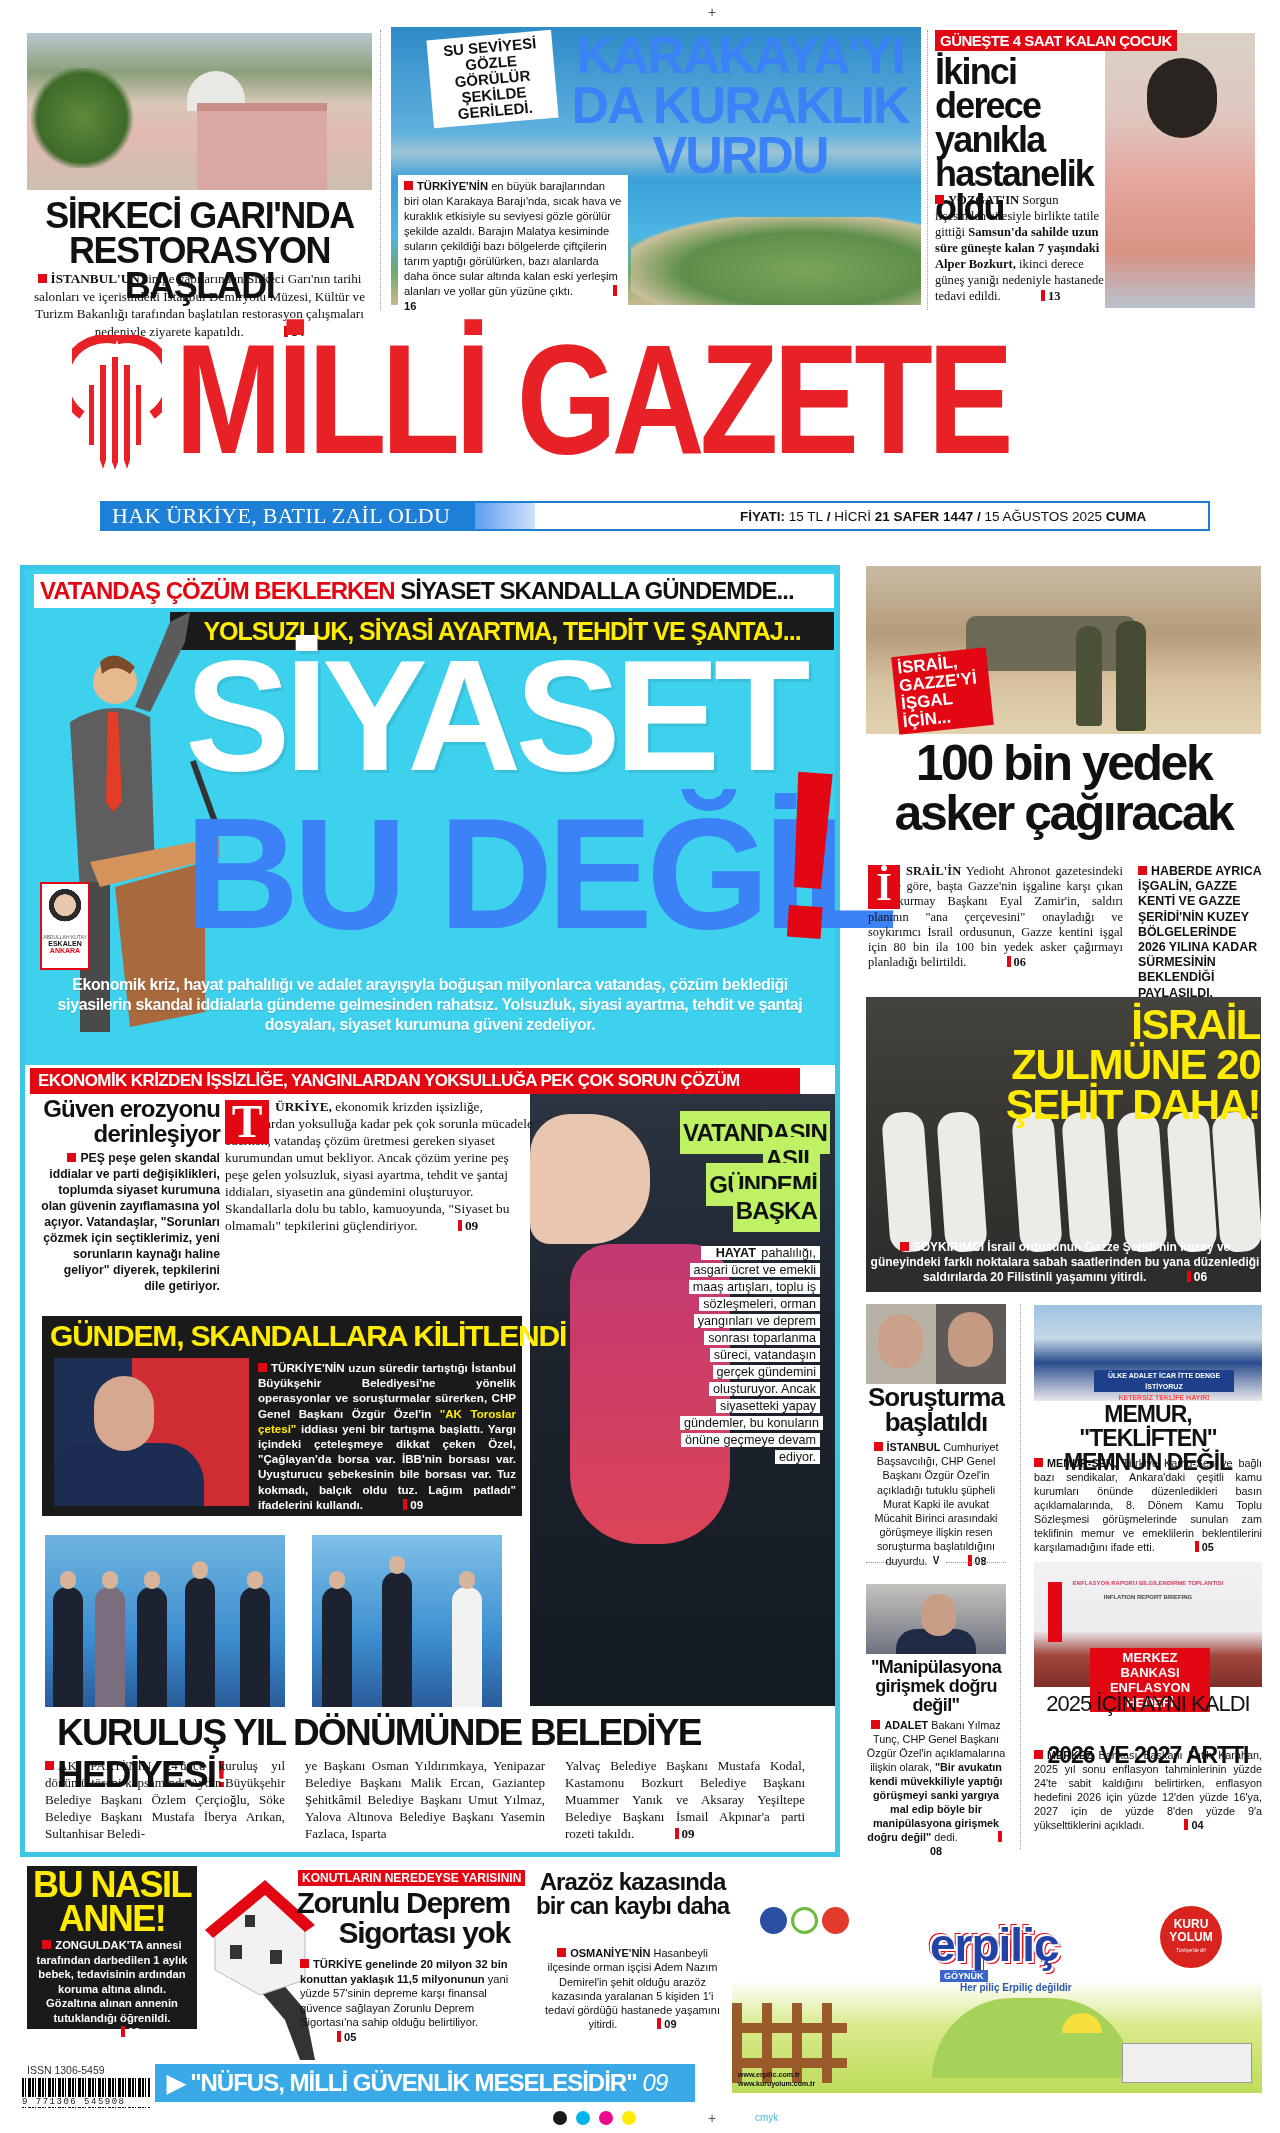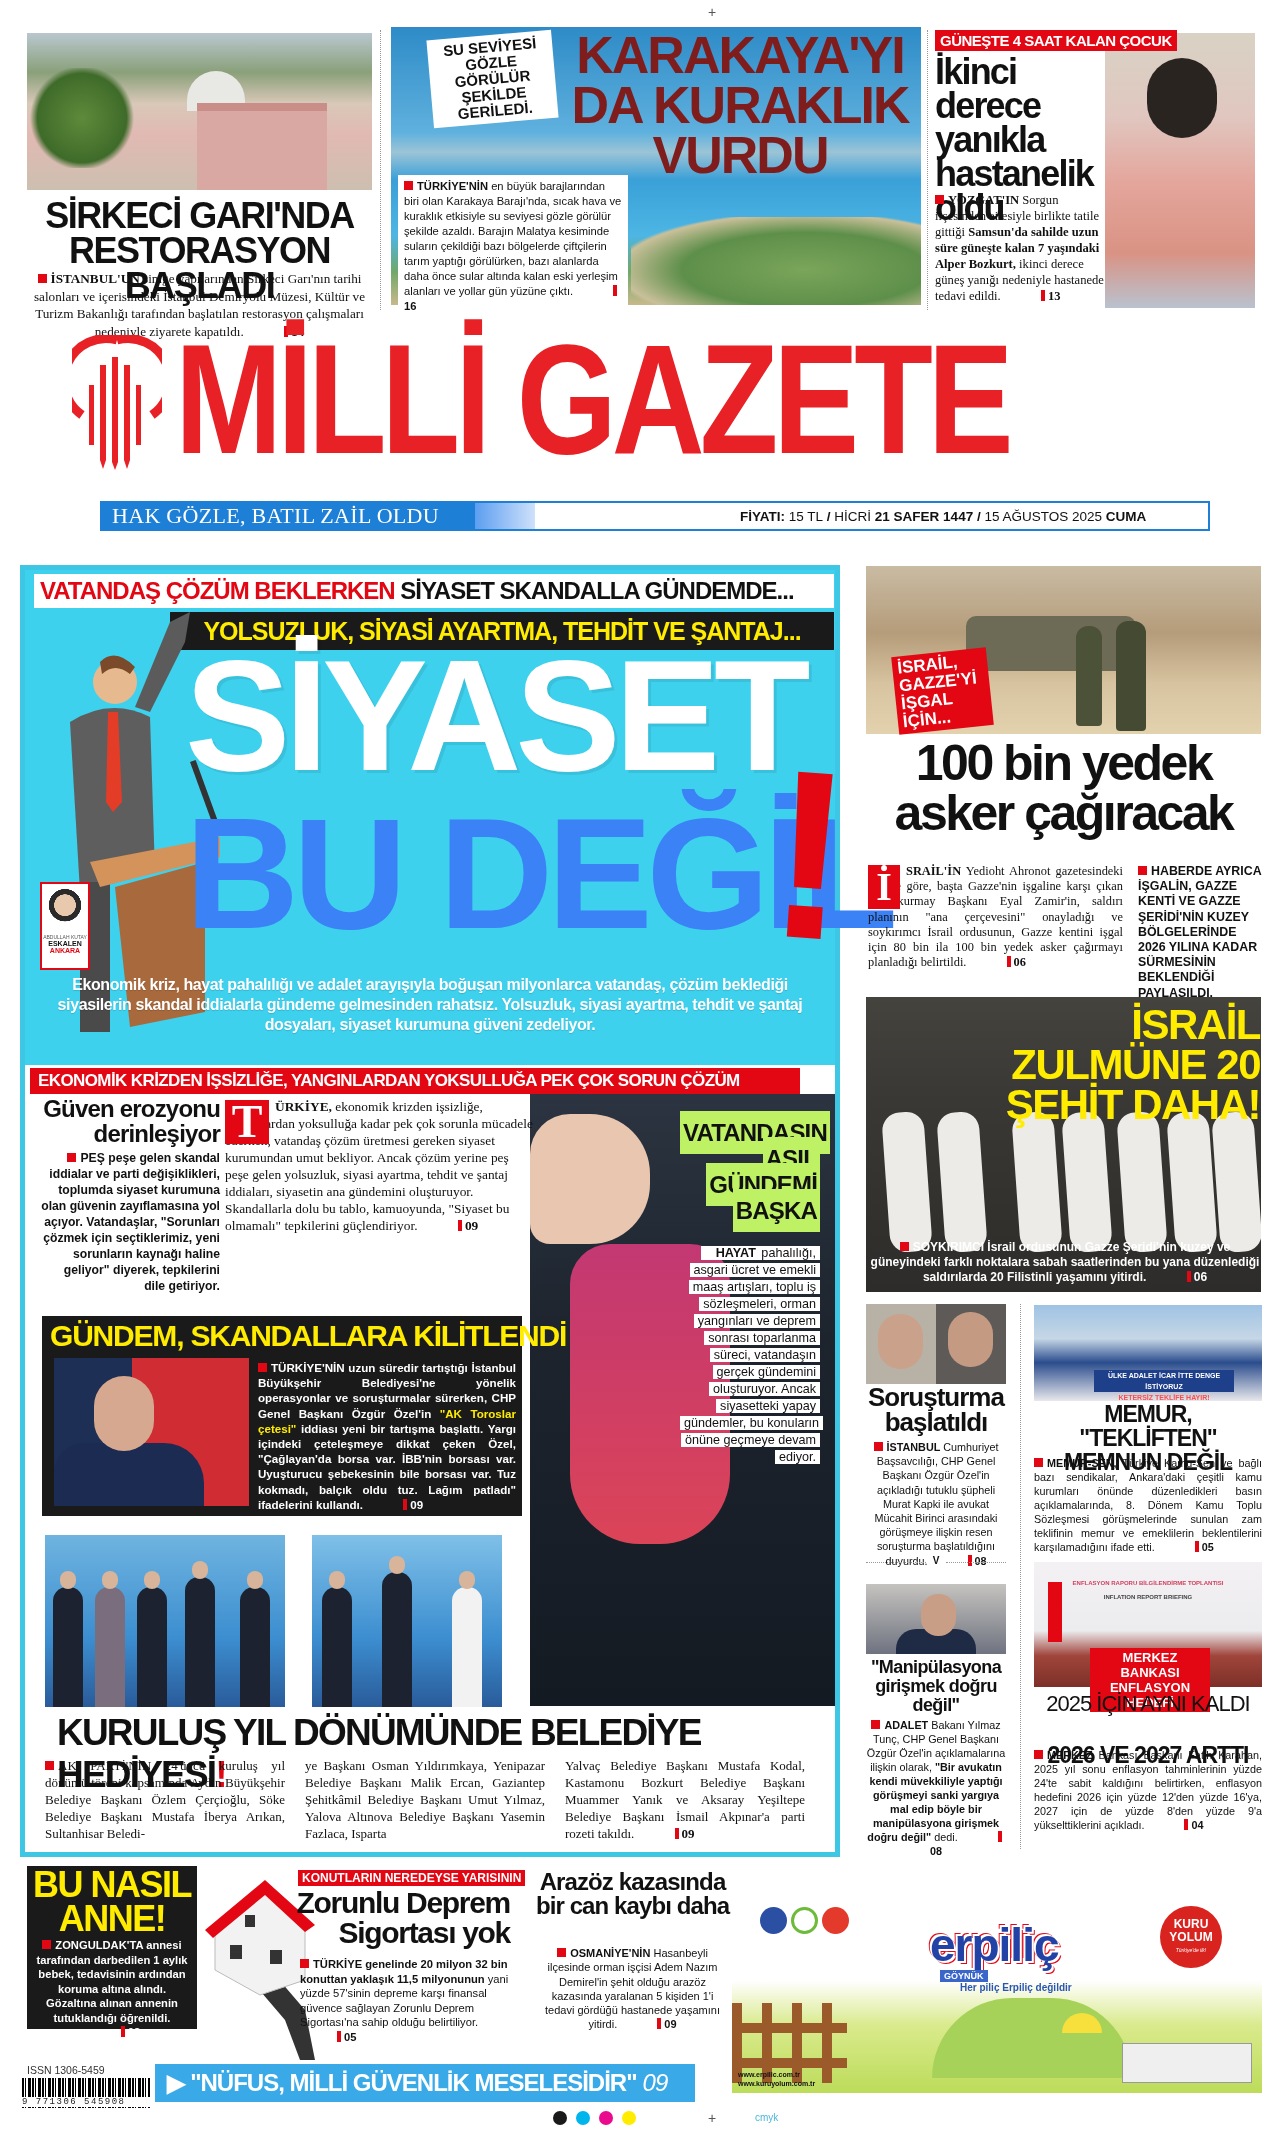--- a/index.html
+++ b/index.html
@@ -18,21 +18,21 @@
     background: linear-gradient(180deg,#b9c7cf 0%,#8aa07a 25%,#d9c8b8 45%,#e1b9b3 65%,#cdbfb0 100%); }
   #sirkeci-photo .dome { position:absolute; left:160px; top:38px; width:58px; height:40px; border-radius:30px 30px 0 0; background:#e8e8e4; }
   #sirkeci-photo .bldg { position:absolute; left:170px; top:70px; width:130px; height:87px; background:#d9a8a2; border-top:8px solid #c98e88; }
   #sirkeci-photo .trees { position:absolute; left:0; top:35px; width:110px; height:100px; background:radial-gradient(circle at 50% 50%,#5d8a3a,#3f6b2a 60%,transparent 70%); }
   #sirkeci-title { left: 27px; top: 198px; width: 345px; text-align: center; font-size: 36px; line-height: 35px; font-weight: 700; letter-spacing: -1.5px; }
   #sirkeci-body { left: 27px; top: 270px; width: 345px; font-size: 13.2px; line-height: 17.5px; text-align: center; }
 
   #karakaya { left: 391px; top: 27px; width: 530px; height: 278px; background: linear-gradient(180deg,#2e8bc7 0%,#5fb1de 38%,#9cc4d6 45%,#3aa0d8 55%,#4db6e4 75%,#6fa86a 88%,#c8b98c 100%); }
   #karakaya .island { position:absolute; left:240px; top:190px; width:290px; height:88px; background: radial-gradient(ellipse at 60% 60%,#7aa55a,#5e8f4a 50%,#c9c09a 75%,transparent 78%); }
   #karakaya-kicker { left: 430px; top: 35px; width: 125px; background: #fff; transform: rotate(-5deg); text-align: center; font-size: 15px; line-height: 16px; font-weight: 700; padding: 4px 3px; }
-  #karakaya-title { left: 560px; top: 30px; width: 360px; color: #7f1d1d; font-size: 52px; line-height: 50px; font-weight: 700; letter-spacing: -2px; text-align: center; }
+  #karakaya-title { left: 560px; top: 30px; width: 360px; color: #3b82f6; font-size: 52px; line-height: 50px; font-weight: 700; letter-spacing: -2px; text-align: center; }
   #karakaya-body { left: 398px; top: 175px; width: 230px; background: #fff; font-size: 11.2px; line-height: 15px; padding: 4px 6px; }
 
   #gunes-kicker { left: 935px; top: 30px; background: #e30613; color: #fff; font-size: 15px; font-weight: 700; padding: 2px 5px; letter-spacing: -0.5px; }
   #gunes-photo { left: 1105px; top: 33px; width: 150px; height: 275px; background: linear-gradient(180deg,#d9d2c5 0%,#e0c7c0 30%,#e4a59b 55%,#d99384 80%,#b9c2cf 100%); }
   #gunes-photo .head { position:absolute; left:42px; top:25px; width:70px; height:80px; border-radius:35px; background:#2a2420; }
   #gunes-title { left: 935px; top: 55px; width: 175px; font-size: 36px; line-height: 34px; font-weight: 700; letter-spacing: -1.8px; }
   #gunes-body { left: 935px; top: 192px; width: 170px; font-size: 12.6px; line-height: 16px; }
 
   
   #logo-emblem { left: 72px; top: 335px; width: 90px; height: 135px; }
@@ -214,21 +214,21 @@
     <polygon points="28,125 34,125 31,134" fill="#e82127"></polygon>
   <rect x="40" y="22" width="6" height="105" fill="#e82127"></rect>
     <polygon points="40,127 46,127 43,135" fill="#e82127"></polygon>
   <rect x="52" y="30" width="6" height="95" fill="#e82127"></rect>
     <polygon points="52,125 58,125 55,134" fill="#e82127"></polygon>
   <rect x="17" y="50" width="5" height="60" fill="#e82127"></rect>
     <rect x="64" y="50" width="5" height="60" fill="#e82127"></rect>
 </svg>
 <div class="abs" id="logo-text">MİLLİ GAZETE</div>
 <div class="abs" id="slogan-bar"></div>
-<div class="abs" id="slogan">HAK GÖZLE, BATIL ZAİL OLDU</div>
+<div class="abs" id="slogan">HAK ÜRKİYE, BATIL ZAİL OLDU</div>
 <div class="abs" id="slogan-fade"></div>
 <div class="abs" id="price-line">
   <span>FİYATI:</span> <span style="font-weight:400">15 TL</span> / <span style="font-weight:400">HİCRİ</span> <span>21 SAFER 1447</span> / <span style="font-weight:400">15 AĞUSTOS 2025</span> <span>CUMA</span>
 </div>
 
 <div class="abs" id="main-panel"></div>
 <div class="abs" id="main-blue"></div>
 <div class="abs" id="kicker1"><span class="red">VATANDAŞ ÇÖZÜM BEKLERKEN</span><span> SİYASET SKANDALLA GÜNDEMDE...</span></div>
 <div class="abs" id="kicker2">YOLSUZLUK, SİYASİ AYARTMA, TEHDİT VE ŞANTAJ...</div>
 <svg class="abs" id="speaker" viewBox="0 0 180 420">

